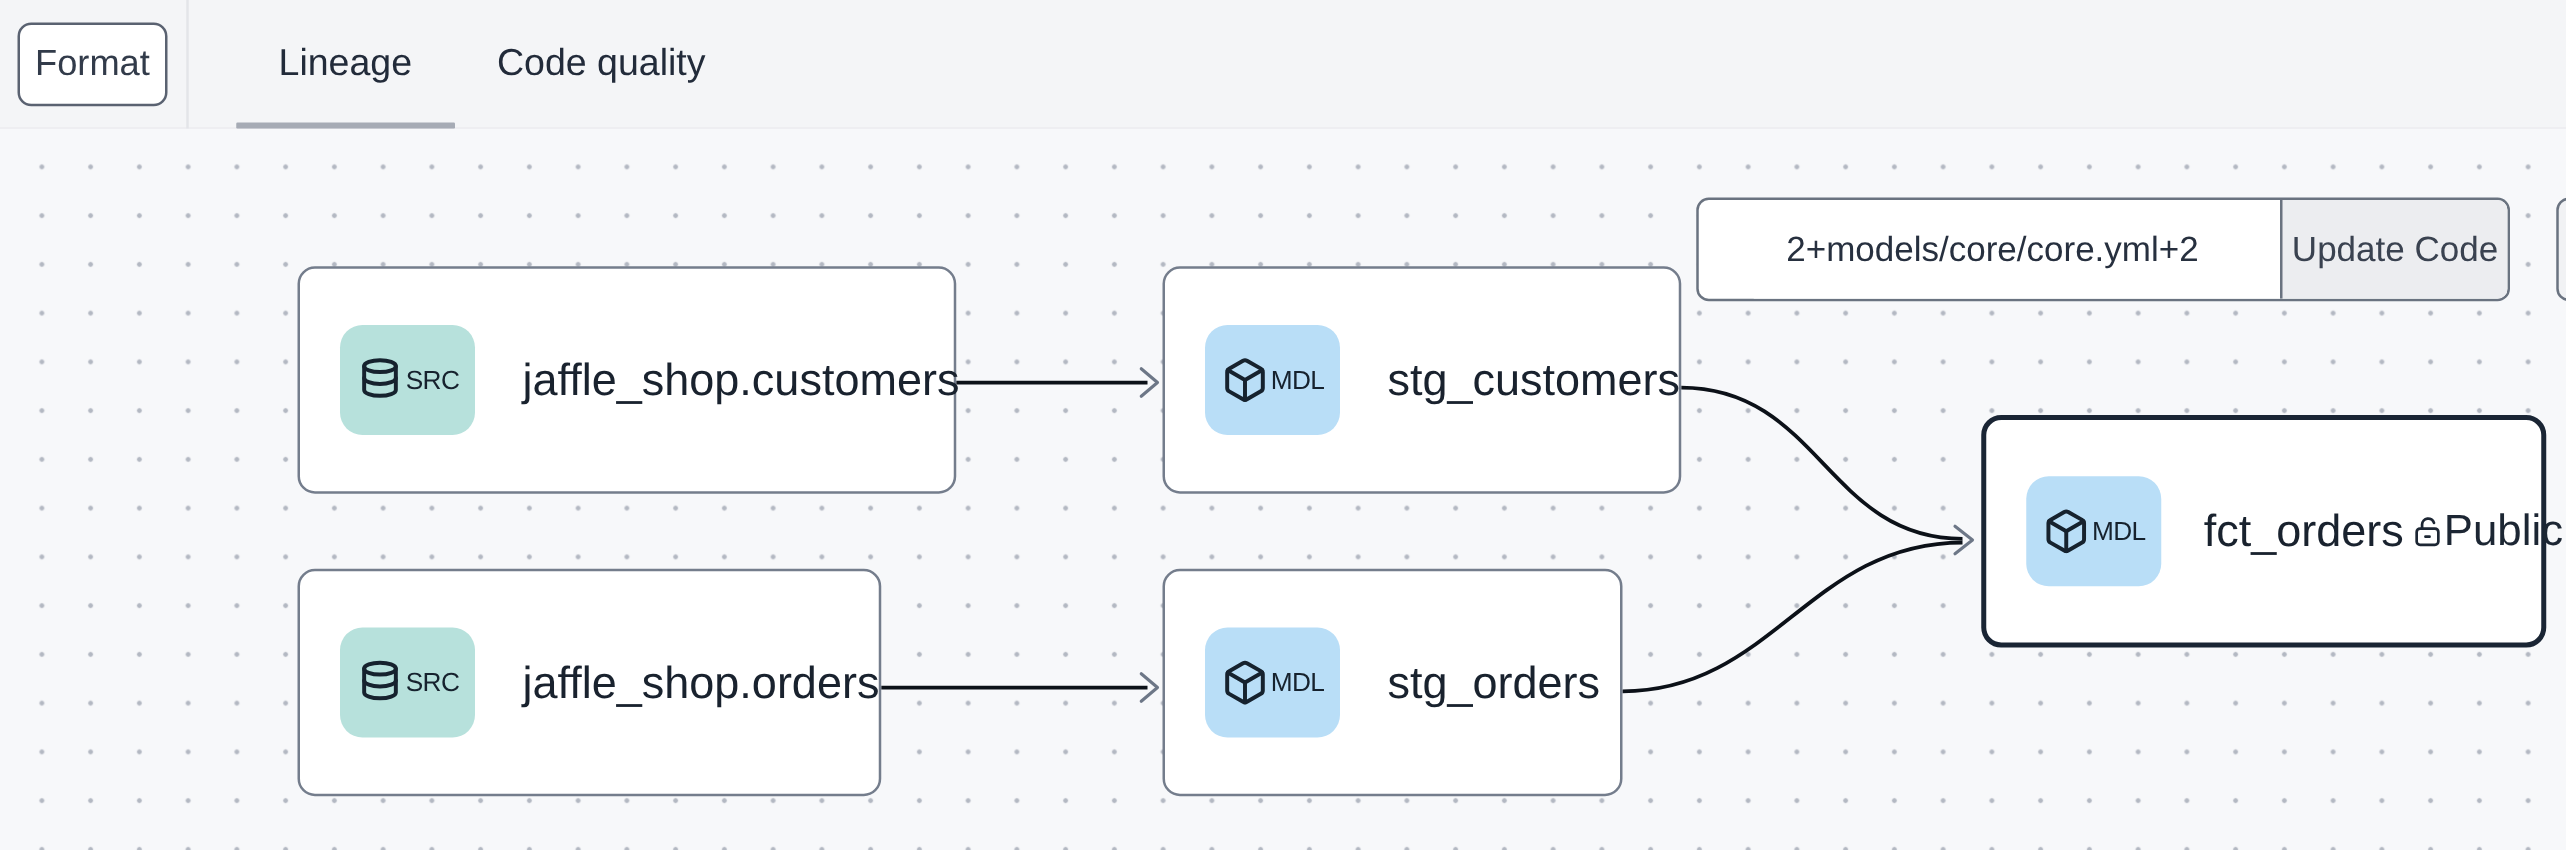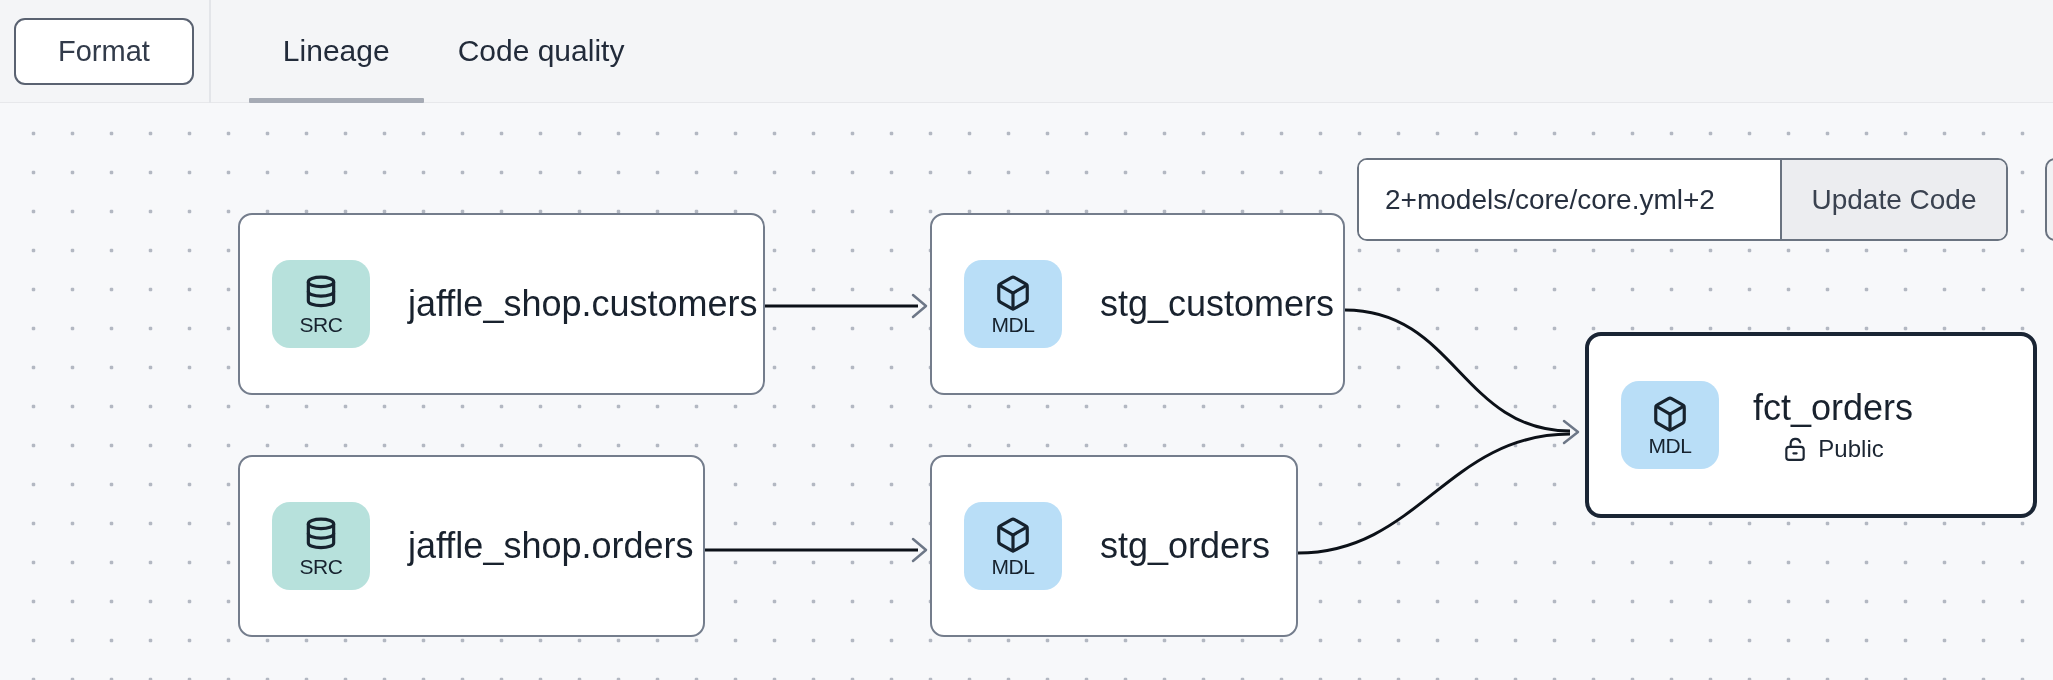--- a/index.html
+++ b/index.html
@@ -8,21 +8,21 @@
     position:relative;width:2053px;height:680px;overflow:hidden;
     font-family:"Liberation Sans", sans-serif;color:#1b2533;background:#f7f8fa;
   }
   
   .topbar{
     position:absolute;left:0;top:0;width:2053px;height:103px;
     background:#f4f5f7;border-bottom:1px solid #e7e8eb;
     display:flex;align-items:center;
   }
   .format-btn{
-    margin-left:14px;height:67px;padding:0 42px;
+    margin-left:14px;height:67px;padding:0 12px;
     background:#ffffff;border:2px solid #5a6271;border-radius:11px;
     font-family:inherit;font-size:29px;color:#323b4a;cursor:pointer;
   }
   .topbar-divider{
     width:2px;height:103px;background:#e3e5e9;margin-left:15px;flex:0 0 auto;
   }
   .tabs{display:flex;height:103px;margin-left:38px;}
   .tab{
     position:relative;height:103px;display:flex;align-items:center;
     padding:0 34px;font-size:30px;color:#222b3a;cursor:pointer;white-space:nowrap;
@@ -40,33 +40,33 @@
     background-size:39px 39px;background-position:14px 11px;
   }
   .edges{position:absolute;left:0;top:0;pointer-events:none;}
   
   .node{
     position:absolute;background:#ffffff;border:2px solid #747d8c;border-radius:14px;
     display:flex;align-items:center;gap:38px;padding-left:32px;cursor:pointer;
   }
   .node.selected{border:4px solid #1a2534;border-radius:16px;}
   .badge{
-    flex:0 0 auto;width:98px;height:88px;border-radius:18px;
-    display:flex;flex-direction:column;align-items:center;justify-content:center;gap:2px;
+    flex:0 0 auto;width:108px;height:88px;border-radius:18px;
+    display:flex;flex-direction:row;align-items:center;justify-content:center;gap:2px;
   }
   .badge svg{display:block;}
   .badge-label{font-size:21px;font-weight:500;letter-spacing:-0.5px;color:#16222e;line-height:1;}
   .node-title{font-size:36px;color:#19222e;white-space:nowrap;}
-  .node-text-col{display:flex;flex-direction:column;gap:6px;align-items:center;}
-  .access-row{display:flex;align-items:center;gap:10px;font-size:24px;color:#1c2633;}
+  .node-text-col{display:flex;flex-direction:row;gap:6px;}
+  .access-row{display:flex;align-items:center;font-size:35px;color:#1c2633;}
   .access-row svg{display:block;}
   
   .filterbar{
     position:absolute;left:1357px;top:55px;width:651px;height:83px;
-    display:flex;border:2px solid #6a7380;border-radius:10px;background:#ffffff;overflow:hidden;
+    display:flex;border:2px solid #6a7380;border-radius:10px;background:#ffffff;overflow:hidden;padding-left:44px;
   }
   .filter-input{
     flex:0 0 421px;height:100%;border:none;outline:none;background:#ffffff;
     padding:0 26px;font-family:inherit;font-size:28px;color:#27303f;
   }
   .update-btn{
     flex:1 1 auto;border:none;border-left:2px solid #6a7380;background:#ecedf0;
     font-family:inherit;font-size:28px;color:#3a4250;cursor:pointer;
   }
   .partial-btn{

